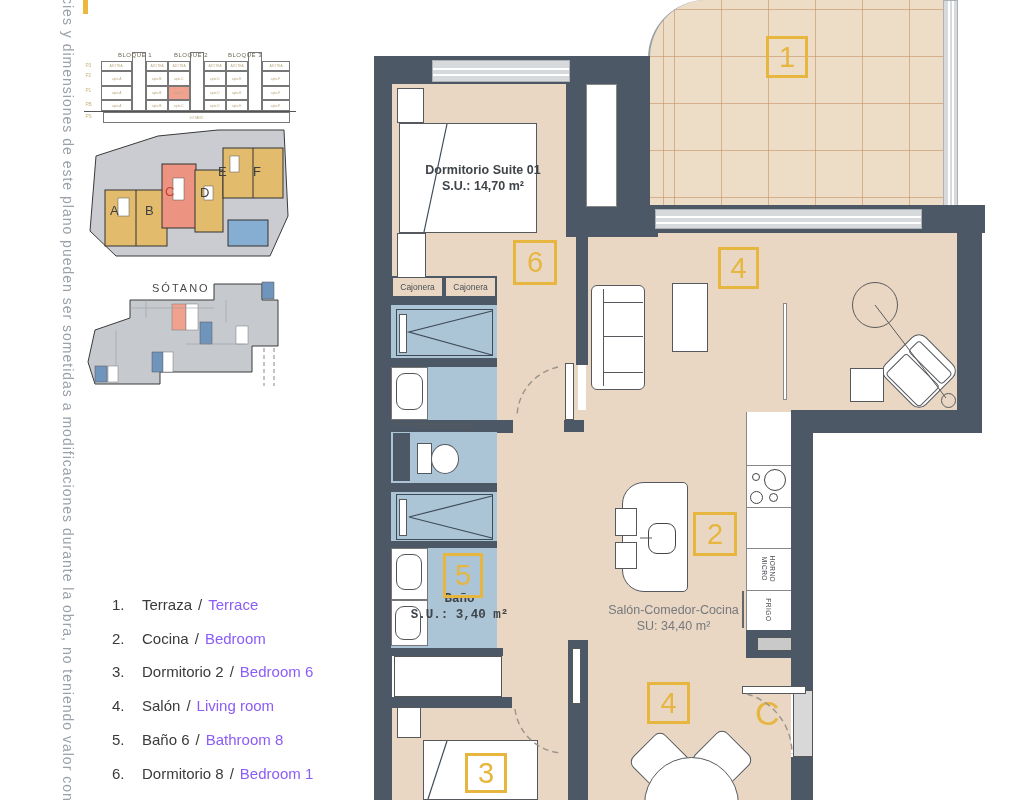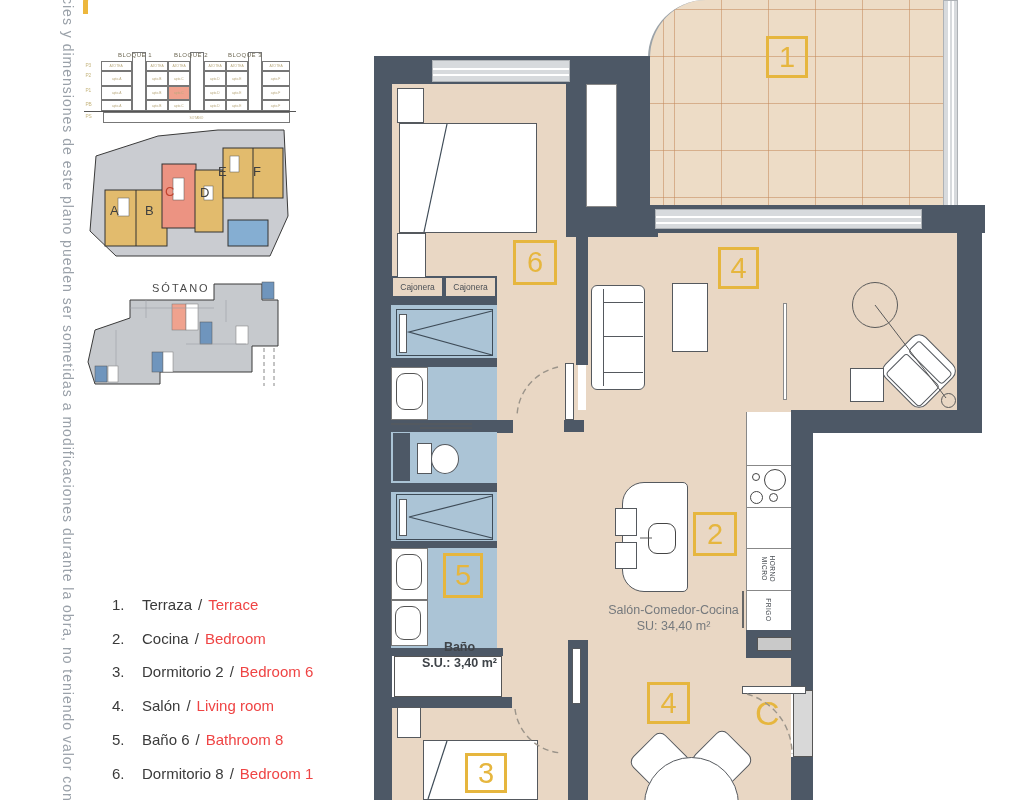--- a/index.html
+++ b/index.html
@@ -29,21 +29,21 @@
   
   .rlabel{position:absolute;text-align:center;color:#3f4449;font-weight:bold;font-size:12.5px;line-height:1.25;}
   .rlabel.light{color:#75797d;font-weight:normal;}
   .tiny{font-size:8.5px;color:#4a4f55;font-weight:normal;}
   
   .furn{position:absolute;background:#fff;border:1px solid #55595e;box-sizing:border-box;}
   .outline{position:absolute;background:transparent;border:1.5px solid #3e4b57;box-sizing:border-box;}
   .rot45{transform:rotate(45deg);}
   
   .lrow{position:absolute;left:112px;display:flex;gap:6px;font-size:15px;color:#3a3a3a;white-space:nowrap;}
-  .lrow .en{color:#ef4444;}
+  .lrow .en{color:#8b5cf6;}
   .lrow .num{width:24px;}
   
   #sidenote{position:absolute;left:76px;top:-12px;width:900px;transform-origin:0 0;transform:rotate(90deg);
     font-size:14px;letter-spacing:1px;color:#9aa1a9;}
   
   #frame{position:absolute;left:83px;top:-12px;width:274px;height:26px;border-left:5px solid #edb73c;
     border-top:5px solid #edb73c;border-top-left-radius:14px;box-sizing:border-box;}
   
   #elev{position:absolute;left:84px;top:48px;width:212px;height:80px;}
   .ecell{position:absolute;border:0.5px solid #777;box-sizing:border-box;display:flex;align-items:center;justify-content:center;overflow:hidden;}
@@ -261,20 +261,24 @@
   <div class="furn" style="left:391px;top:548px;width:37px;height:52px;border-color:#777;"></div>
   <div class="outline" style="left:396px;top:554px;width:26px;height:36px;border-radius:9px;border-color:#555;"></div>
   <div class="furn" style="left:391px;top:600px;width:37px;height:46px;border-color:#777;"></div>
   <div class="outline" style="left:395px;top:606px;width:26px;height:34px;border-radius:9px;border-color:#555;"></div>
   <div class="w" style="left:391px;top:648px;width:112px;height:8px;"></div>
   <div class="whitebox" style="left:394px;top:656px;width:108px;height:41px;border-color:#555;"></div>
 
   <div class="furn" style="left:397px;top:88px;width:27px;height:35px;"></div>
   <div class="furn" style="left:399px;top:123px;width:138px;height:110px;"></div>
   <div class="furn" style="left:397px;top:233px;width:29px;height:45px;"></div>
+  <div class="rlabel" style="left:408px;top:163px;width:150px;">
+    <div>Dormitorio Suite 01</div>
+    <div>S.U.: 14,70 m²</div>
+  </div>
   <div class="mk" style="left:513px;top:240px;width:44px;height:45px;">6</div>
 
   <div class="mk" style="left:766px;top:36px;width:42px;height:42px;">1</div>
 
   <div class="furn" style="left:591px;top:285px;width:54px;height:105px;border-radius:6px;">
     <div style="position:absolute;left:11px;top:3px;width:1px;height:97px;background:#55595e;"></div>
     <div style="position:absolute;left:11px;top:50px;width:40px;height:1px;background:#55595e;"></div>
     <div style="position:absolute;left:11px;top:16px;width:40px;height:1px;background:#55595e;"></div>
     <div style="position:absolute;left:11px;top:86px;width:40px;height:1px;background:#55595e;"></div>
   </div>
@@ -308,21 +312,21 @@
   <div class="furn" style="left:622px;top:482px;width:66px;height:110px;border-radius:22px 5px 5px 22px;"></div>
   <div class="outline" style="left:648px;top:523px;width:28px;height:31px;border-radius:9px;border-color:#444;"></div>
   <div class="furn" style="left:615px;top:508px;width:22px;height:28px;"></div>
   <div class="furn" style="left:615px;top:542px;width:22px;height:27px;"></div>
   <div class="mk" style="left:693px;top:512px;width:44px;height:44px;">2</div>
 
   <div class="rlabel light" style="left:601px;top:603px;width:145px;">
     <div>Salón-Comedor-Cocina</div>
     <div>SU: 34,40 m²</div>
   </div>
-  <div class="rlabel" style="left:402px;top:640px;width:115px;">
+  <div class="rlabel" style="left:402px;top:592px;width:115px;font-family:Liberation Mono, monospace;">
     <div>Baño</div>
     <div>S.U.: 3,40 m²</div>
   </div>
   <div class="mk" style="left:443px;top:553px;width:40px;height:45px;">5</div>
 
   <div class="mk" style="left:647px;top:682px;width:43px;height:42px;">4</div>
   <div class="abs" style="left:755px;top:694px;font-size:34px;color:#e6b63e;">C</div>
   <div class="furn rot45" style="left:637px;top:739px;width:46px;height:46px;border-radius:8px;"></div>
   <div class="furn rot45" style="left:699px;top:737px;width:46px;height:46px;border-radius:8px;"></div>
   <div class="furn" style="left:644px;top:757px;width:95px;height:95px;border-radius:50%;"></div>

